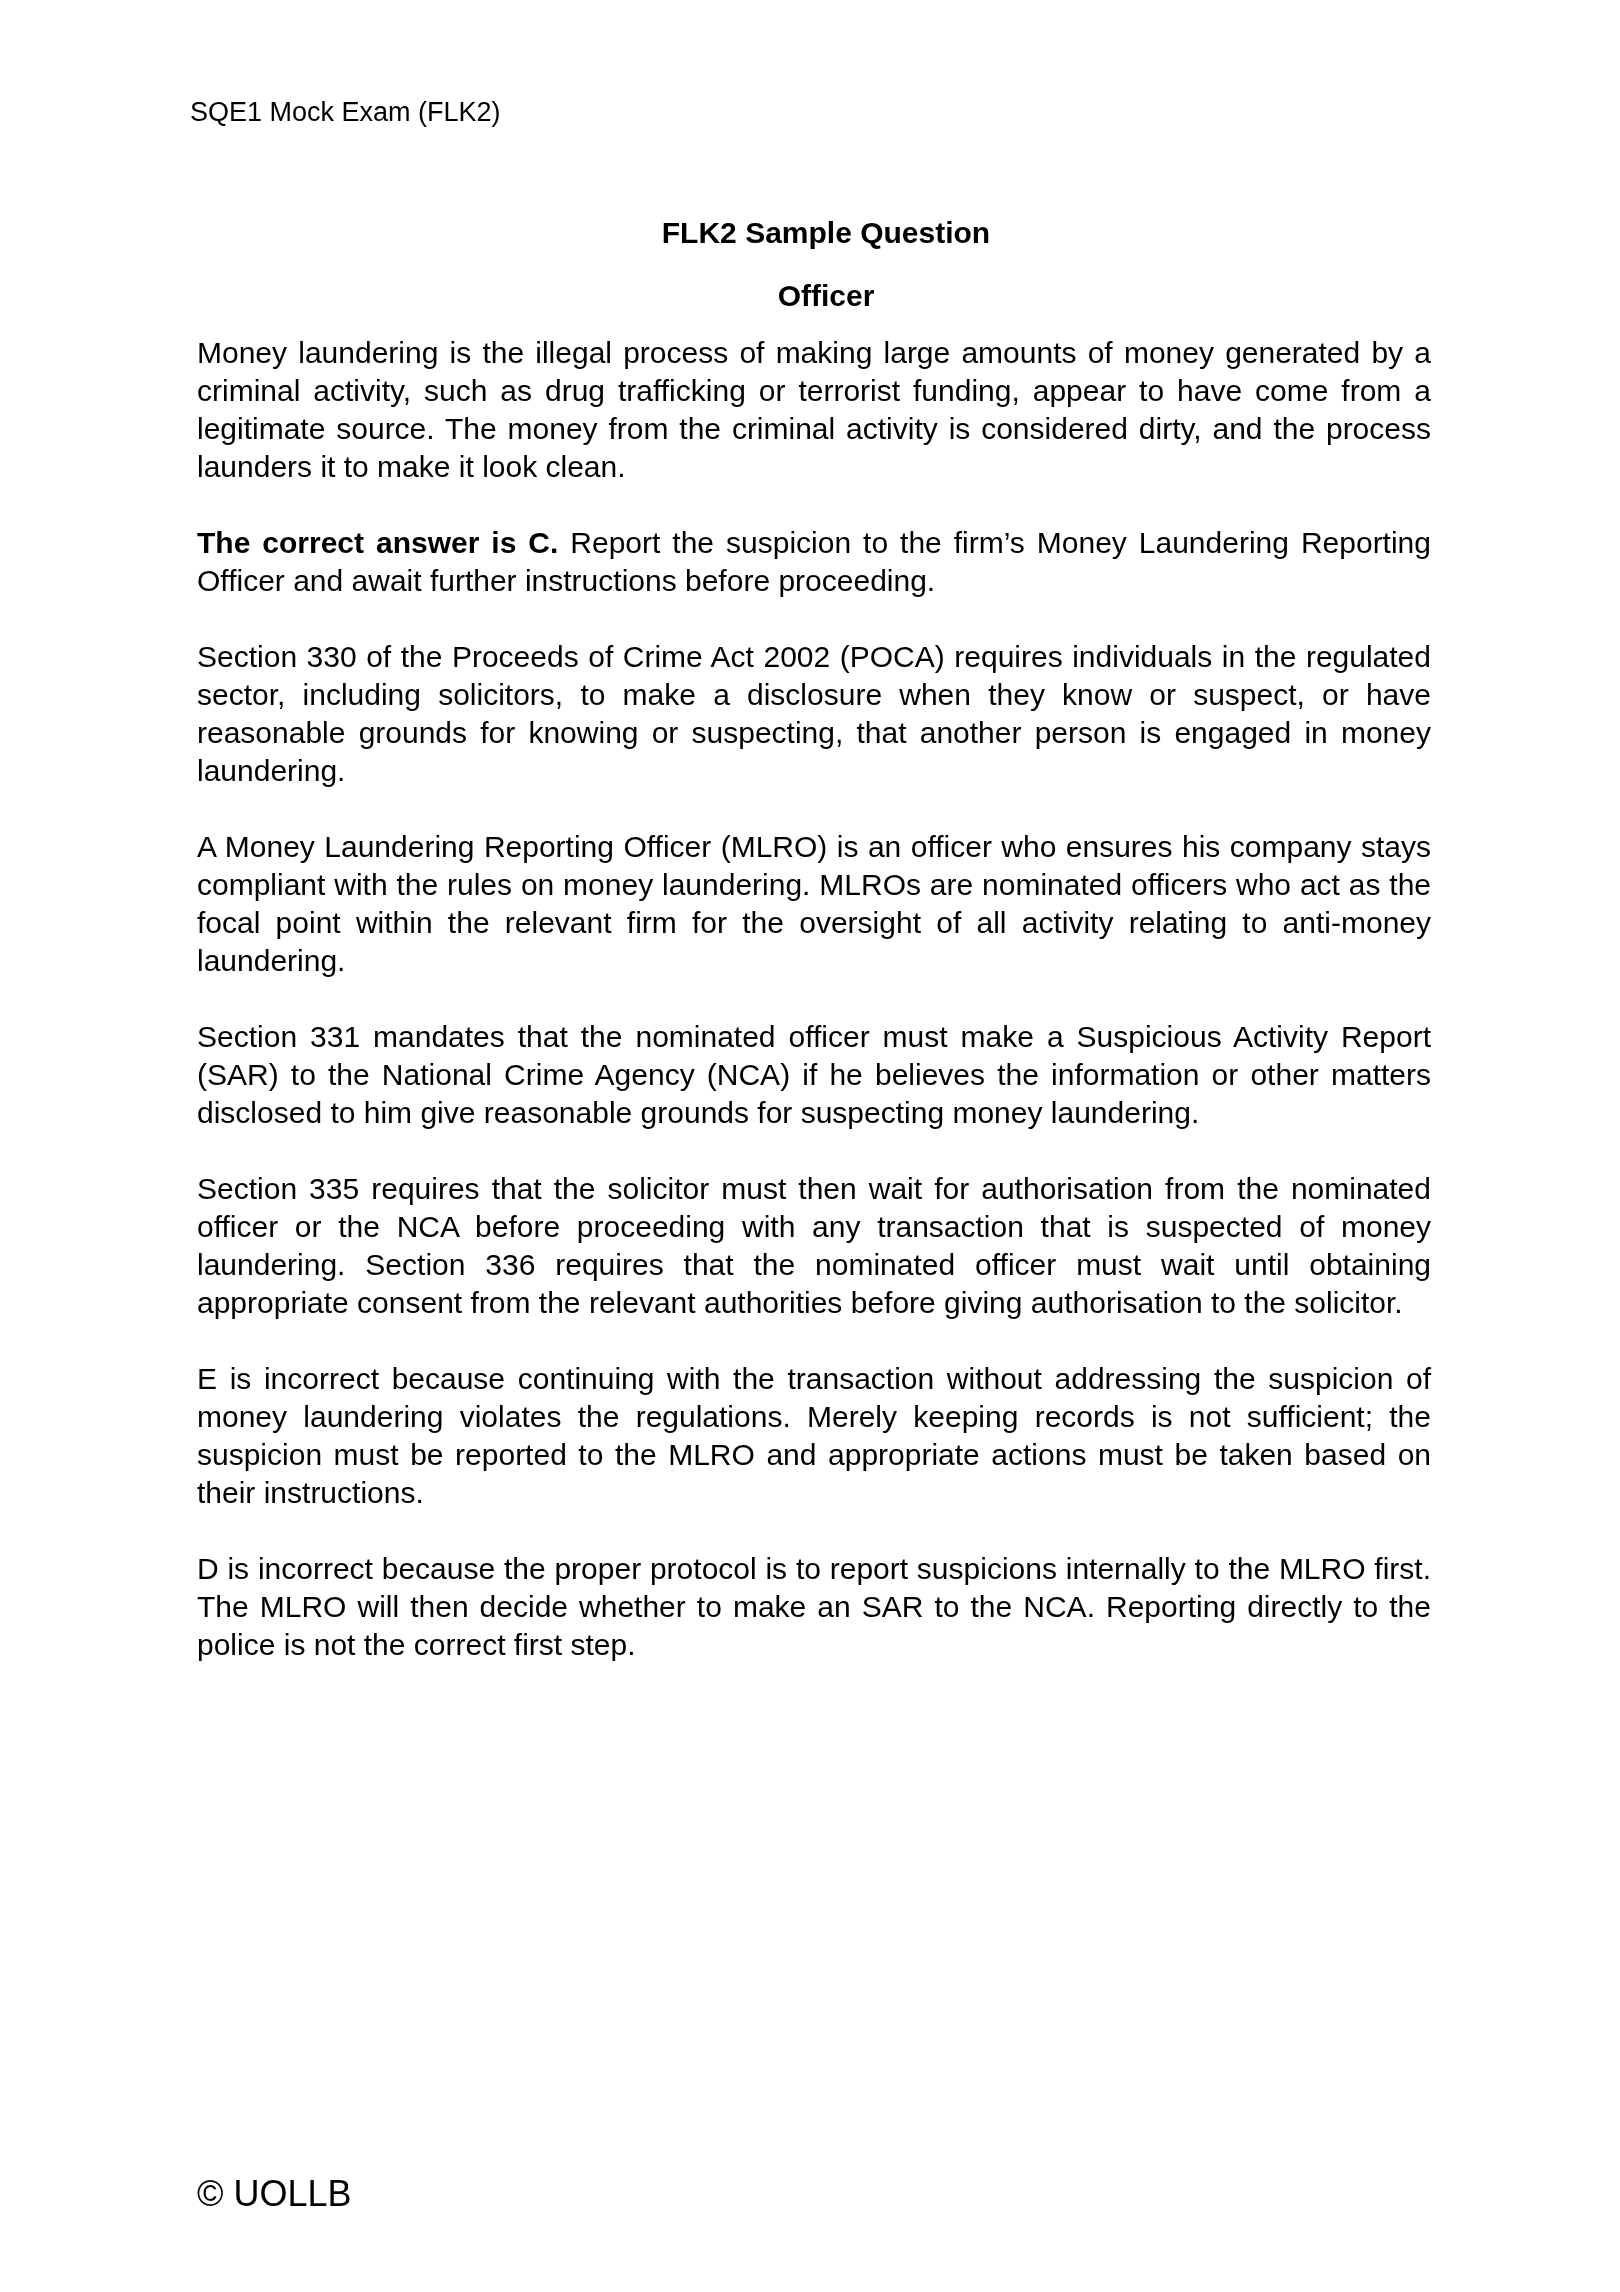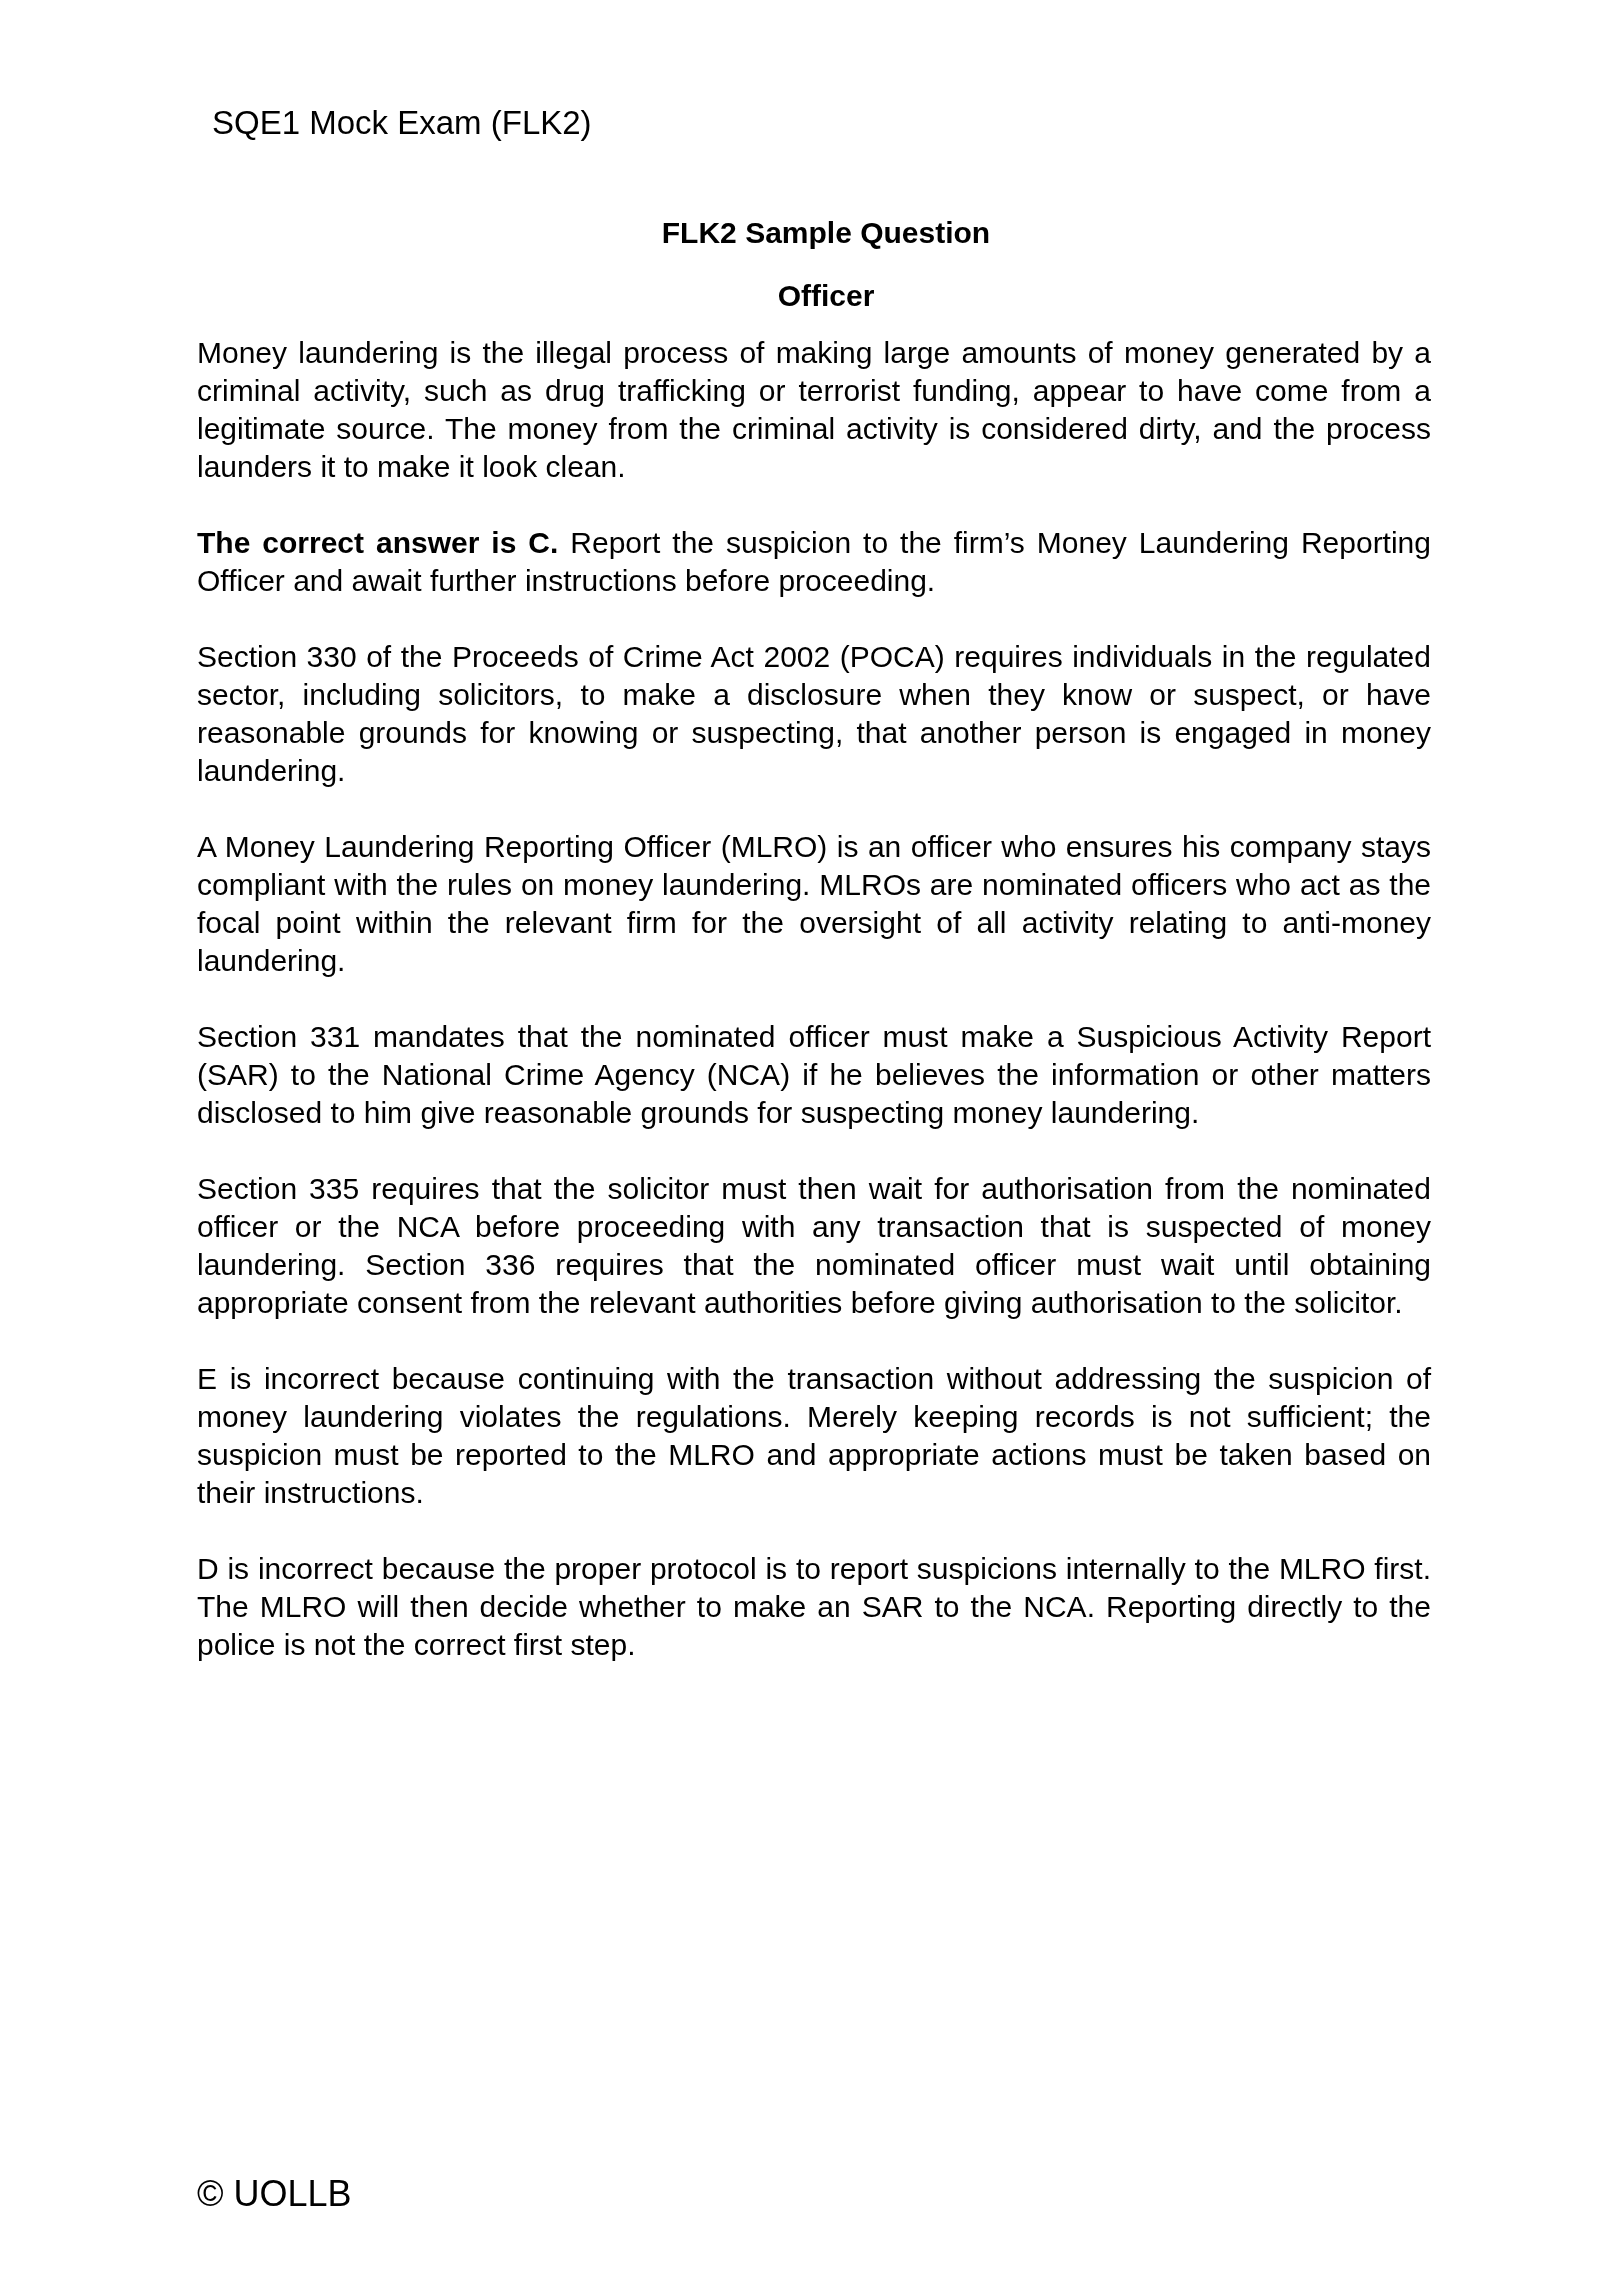--- a/index.html
+++ b/index.html
@@ -10,26 +10,25 @@
     body {
       width: 1620px;
       height: 2293px;
       position: relative;
       overflow: hidden;
       font-family: "Liberation Sans", sans-serif;
       color: #000000;
     }
     .page-header {
       position: absolute;
-      left: 212px;
+      left: 190px;
       top: 96px;
-      font-size: 33px;
+      font-size: 27px;
       line-height: 33px;
       white-space: nowrap;
-      margin-top: 10px;
     }
     .doc-title {
       position: absolute;
       left: 0;
       width: 1620px;
       text-align: center;
       font-weight: bold;
       font-size: 30px;
       line-height: 37px;
       margin: 16px;

